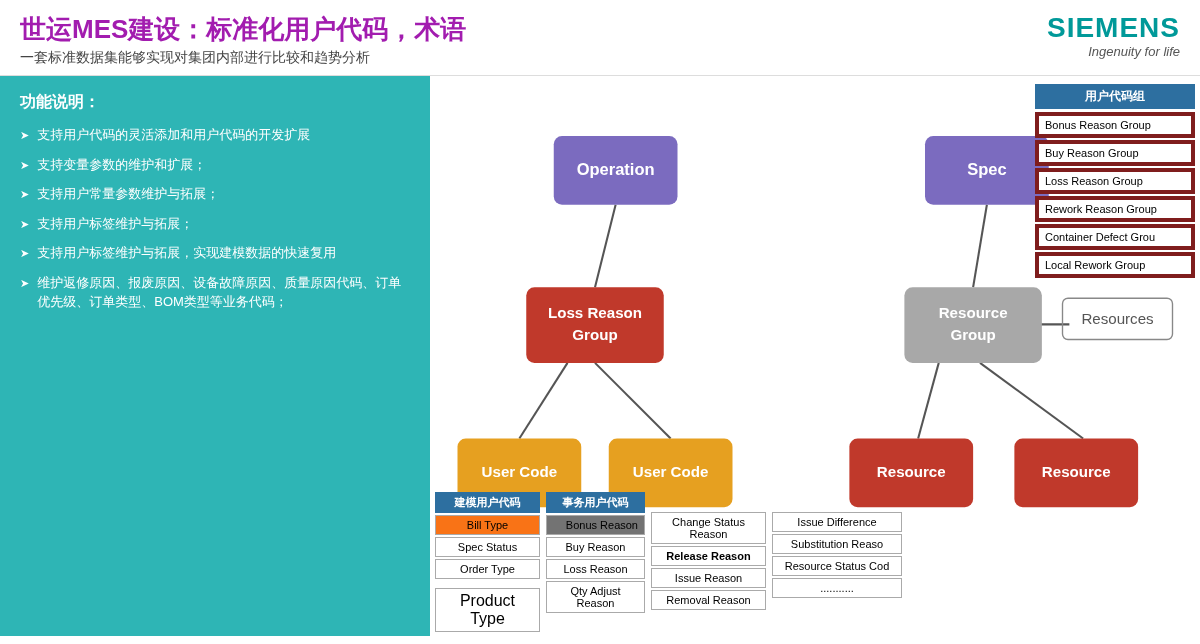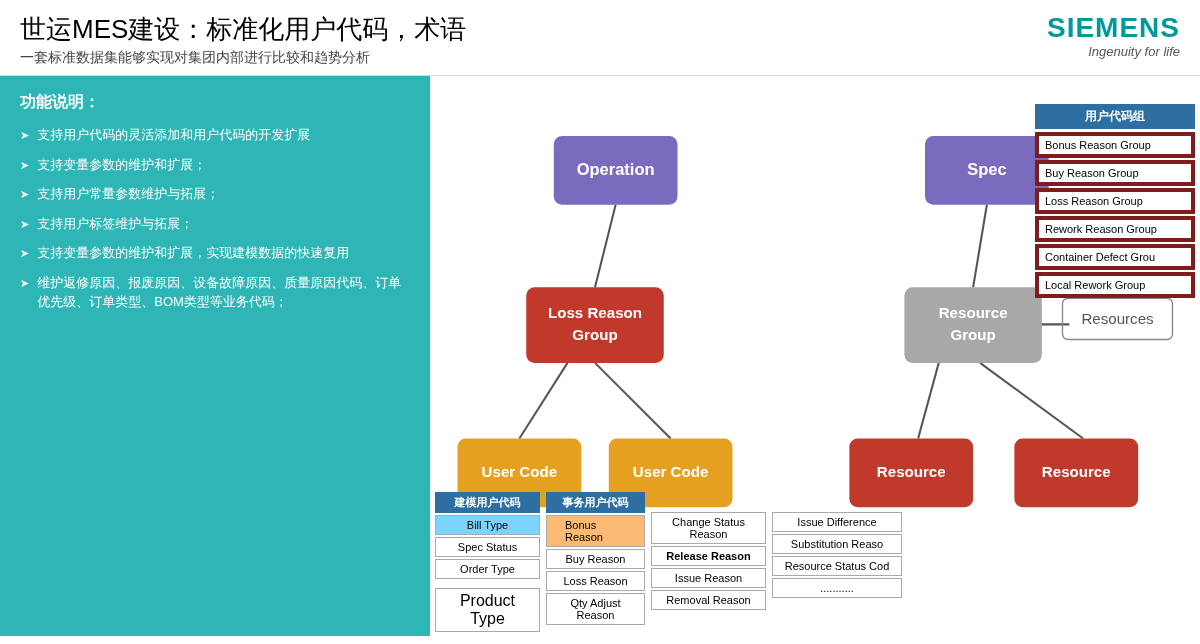--- a/index.html
+++ b/index.html
@@ -8,22 +8,22 @@
     
     .header {
       padding: 12px 20px 8px 20px;
       display: flex;
       justify-content: space-between;
       align-items: flex-start;
       border-bottom: 1px solid #ddd;
     }
     .header-left h1 {
       font-size: 26px;
-      font-weight: normal;
-      color: #000000;
+      font-weight: bold;
+      color: #a21caf;
     }
     .header-left h2 {
       font-size: 14px;
       font-weight: normal;
       color: #444;
       margin-top: 2px;
     }
     .siemens-logo {
       text-align: right;
     }
@@ -90,21 +90,21 @@
       position: absolute;
       top: 0;
       left: 0;
       width: 100%;
       height: 100%;
     }
 
     
     .ucg-panel {
       position: absolute;
-      top: 28px;
+      top: 8px;
       right: 5px;
       width: 160px;
     }
     .ucg-panel .ucg-title {
       background: #2d6fa0;
       color: #fff;
       font-size: 12px;
       font-weight: bold;
       padding: 4px 8px;
       text-align: center;
@@ -136,21 +136,21 @@
 
 <div class="main">
 
   <div class="left-panel">
     <div class="section-title">功能说明：</div>
     <ul id="feature-list">
         <li>支持用户代码的灵活添加和用户代码的开发扩展</li>
         <li>支持变量参数的维护和扩展；</li>
         <li>支持用户常量参数维护与拓展；</li>
         <li>支持用户标签维护与拓展；</li>
-        <li>支持变量参数的维护和扩展，实现建模数据的快速复用</li>
+        <li>支持用户标签维护与拓展，实现建模数据的快速复用</li>
         <li>维护返修原因、报废原因、设备故障原因、质量原因代码、订单优先级、订单类型、BOM类型等业务代码；</li>
       </ul>
   </div>
 
   <div class="right-panel">
 
     <svg class="diagram-svg" viewBox="0 0 560 380" xmlns="http://www.w3.org/2000/svg">
 
       <line x1="135" y1="80" x2="120" y2="140" stroke="#555" stroke-width="1.5"></line>
 
@@ -204,31 +204,31 @@
         <div class="ucg-item">Rework Reason Group</div>
         <div class="ucg-item">Container Defect Grou</div>
         <div class="ucg-item">Local Rework Group</div>
       </div>
 
     <div style="position:absolute; bottom:2px; left:5px; right:5px; display:flex; gap:6px;">
 
       <div style="width:105px;">
         <div style="background:#2d6fa0; color:#fff; font-size:11px; font-weight:bold; padding:3px 6px; text-align:center; margin-bottom:2px;">建模用户代码</div>
         <div id="modeling-items">
-            <div style="border: 1px solid rgb(170, 170, 170); font-size: 11px; padding: 3px 5px; background: #7dd3fc; margin-bottom: 2px; text-align: center;">Bill Type</div>
+            <div style="border: 1px solid rgb(170, 170, 170); font-size: 11px; padding: 3px 5px; background: #f97316; margin-bottom: 2px; text-align: center;">Bill Type</div>
             <div style="border: 1px solid rgb(170, 170, 170); font-size: 11px; padding: 3px 5px; background: rgb(255, 255, 255); margin-bottom: 2px; text-align: center;">Spec Status</div>
             <div style="border: 1px solid rgb(170, 170, 170); font-size: 11px; padding: 3px 5px; background: rgb(255, 255, 255); margin-bottom: 9px; text-align: center;">Order Type</div>
             <div style="border: 1px solid rgb(170, 170, 170); font-size: 16px; padding: 3px 5px; background: rgb(255, 255, 255); margin-bottom: 2px; text-align: center;">Product Type</div>
           </div>
       </div>
 
       <div style="width:99px;">
         <div style="background:#2d6fa0; color:#fff; font-size:11px; font-weight:bold; padding:3px 6px; text-align:center; margin-bottom:2px;">事务用户代码</div>
         <div id="business-col1">
-            <div style="border: 1px solid rgb(170, 170, 170); font-size: 11px; padding: 3px 18px; background: #fdba74; margin-bottom: 2px; text-align: left;">Bonus Reason</div>
+            <div style="border: 1px solid rgb(170, 170, 170); font-size: 11px; padding: 3px 6px; background: #737373; margin-bottom: 2px; text-align: right;">Bonus Reason</div>
             <div style="border: 1px solid rgb(170, 170, 170); font-size: 11px; padding: 3px 5px; background: rgb(255, 255, 255); margin-bottom: 2px; text-align: center;">Buy Reason</div>
             <div style="border: 1px solid rgb(170, 170, 170); font-size: 11px; padding: 3px 5px; background: rgb(255, 255, 255); margin-bottom: 2px; text-align: center;">Loss Reason</div>
             <div style="border: 1px solid rgb(170, 170, 170); font-size: 11px; padding: 3px 5px; background: rgb(255, 255, 255); margin-bottom: 2px; text-align: center;">Qty Adjust Reason</div>
           </div>
       </div>
 
       <div style="width:115px; margin-top:20px;">
         <div id="business-col2">
             <div style="border: 1px solid rgb(170, 170, 170); font-size: 11px; padding: 3px 5px; background: rgb(255, 255, 255); margin-bottom: 2px; text-align: center;">Change Status
 Reason</div>

